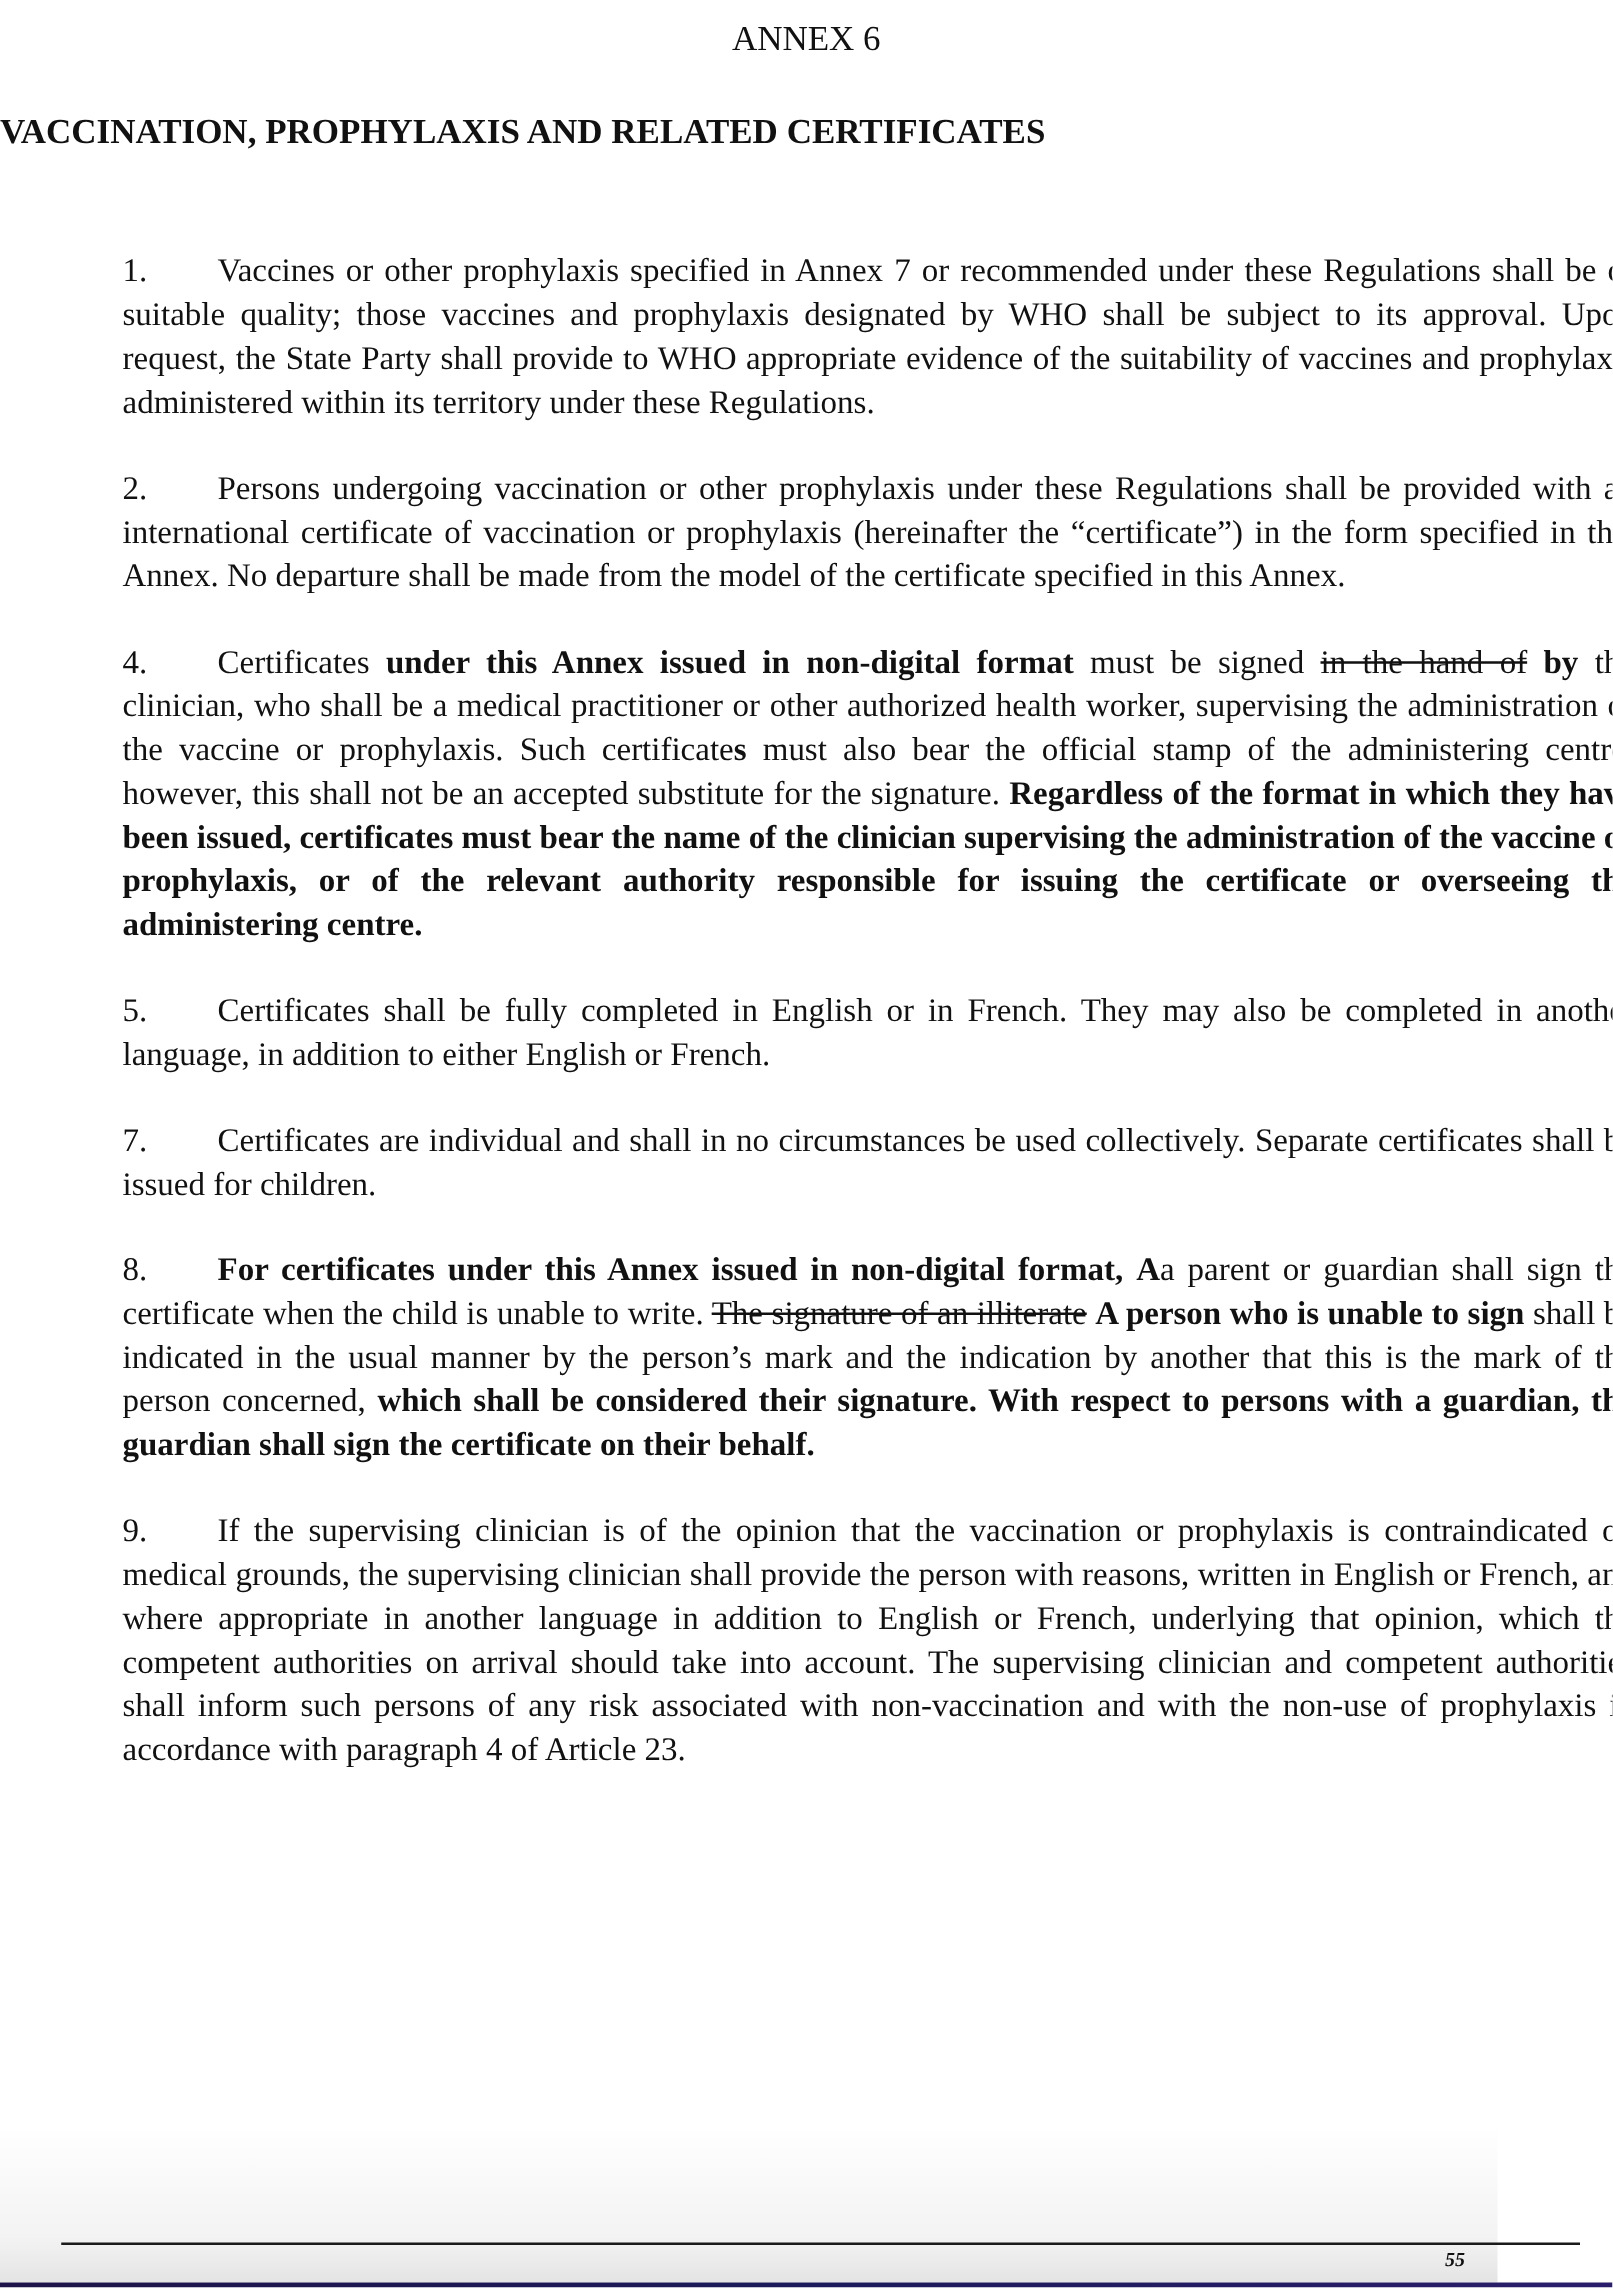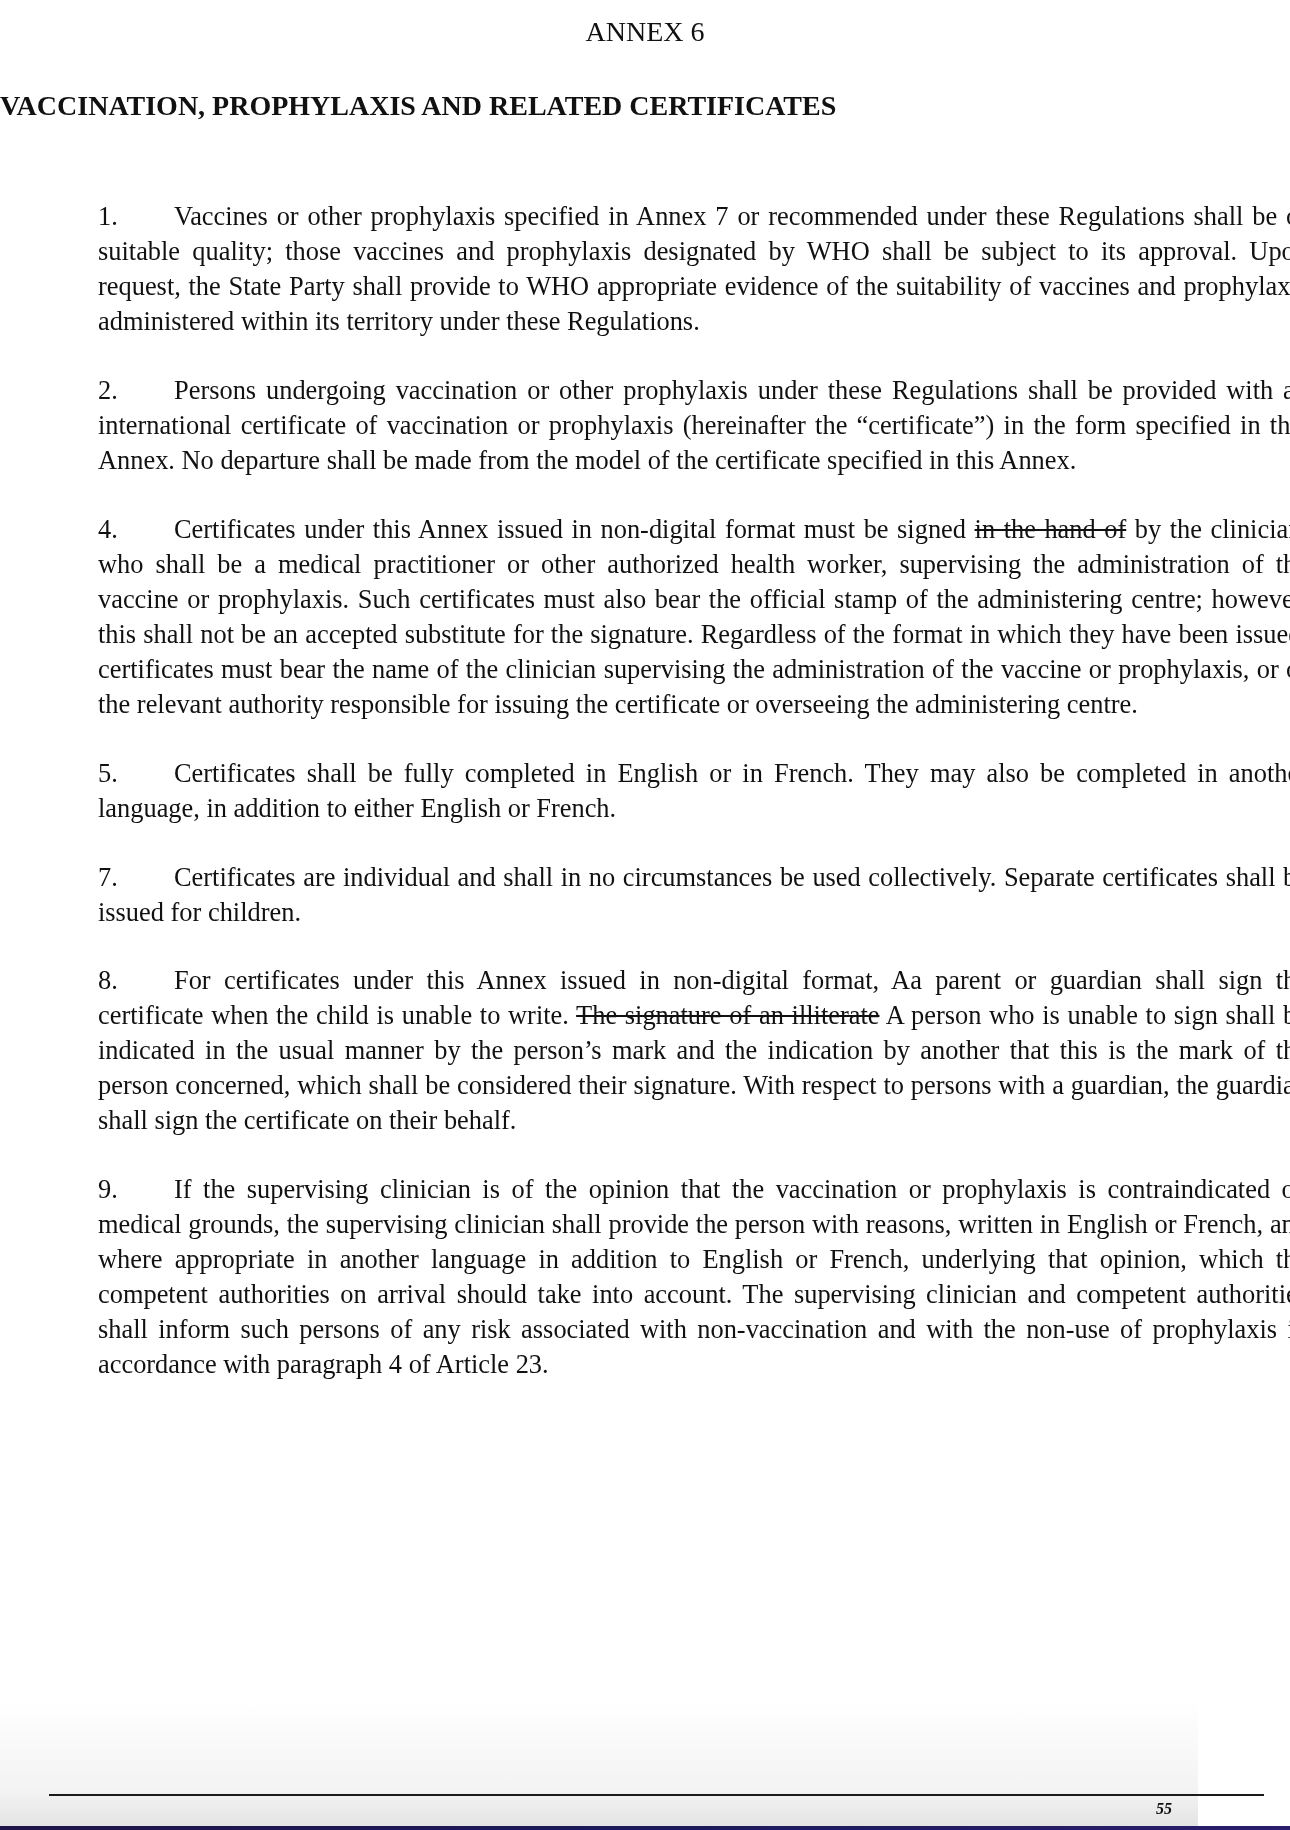--- a/index.html
+++ b/index.html
@@ -38,21 +38,21 @@
     top: 199px;
     left: 54px;
     width: 1210px;
     font-size: 26.4px;
     line-height: 35px;
     text-align: justify;
     margin-left: 44px;
   }
   .para { margin: 0 0 33.9px 0; }
   .num { display: inline-block; width: 76px; }
-  b { font-weight: normal; }
+  b { font-weight: bold; }
   s { text-decoration: line-through; text-decoration-thickness: 2px; }
   .footer-rule {
     position: absolute;
     left: 49px; width: 1215px;
 top: 1794px; height: 2px;
     background: #1a1a1a;
   }
   .page-number {
     position: absolute;
     right: 26px; top: 1800px;

